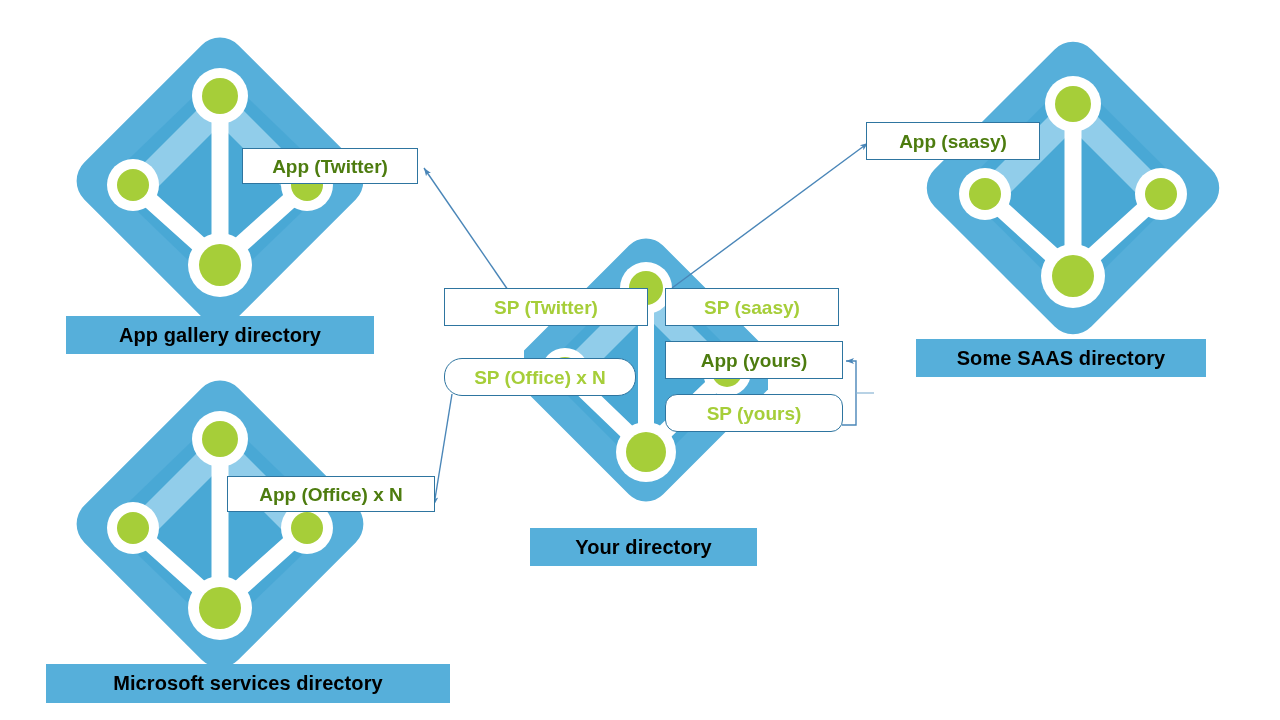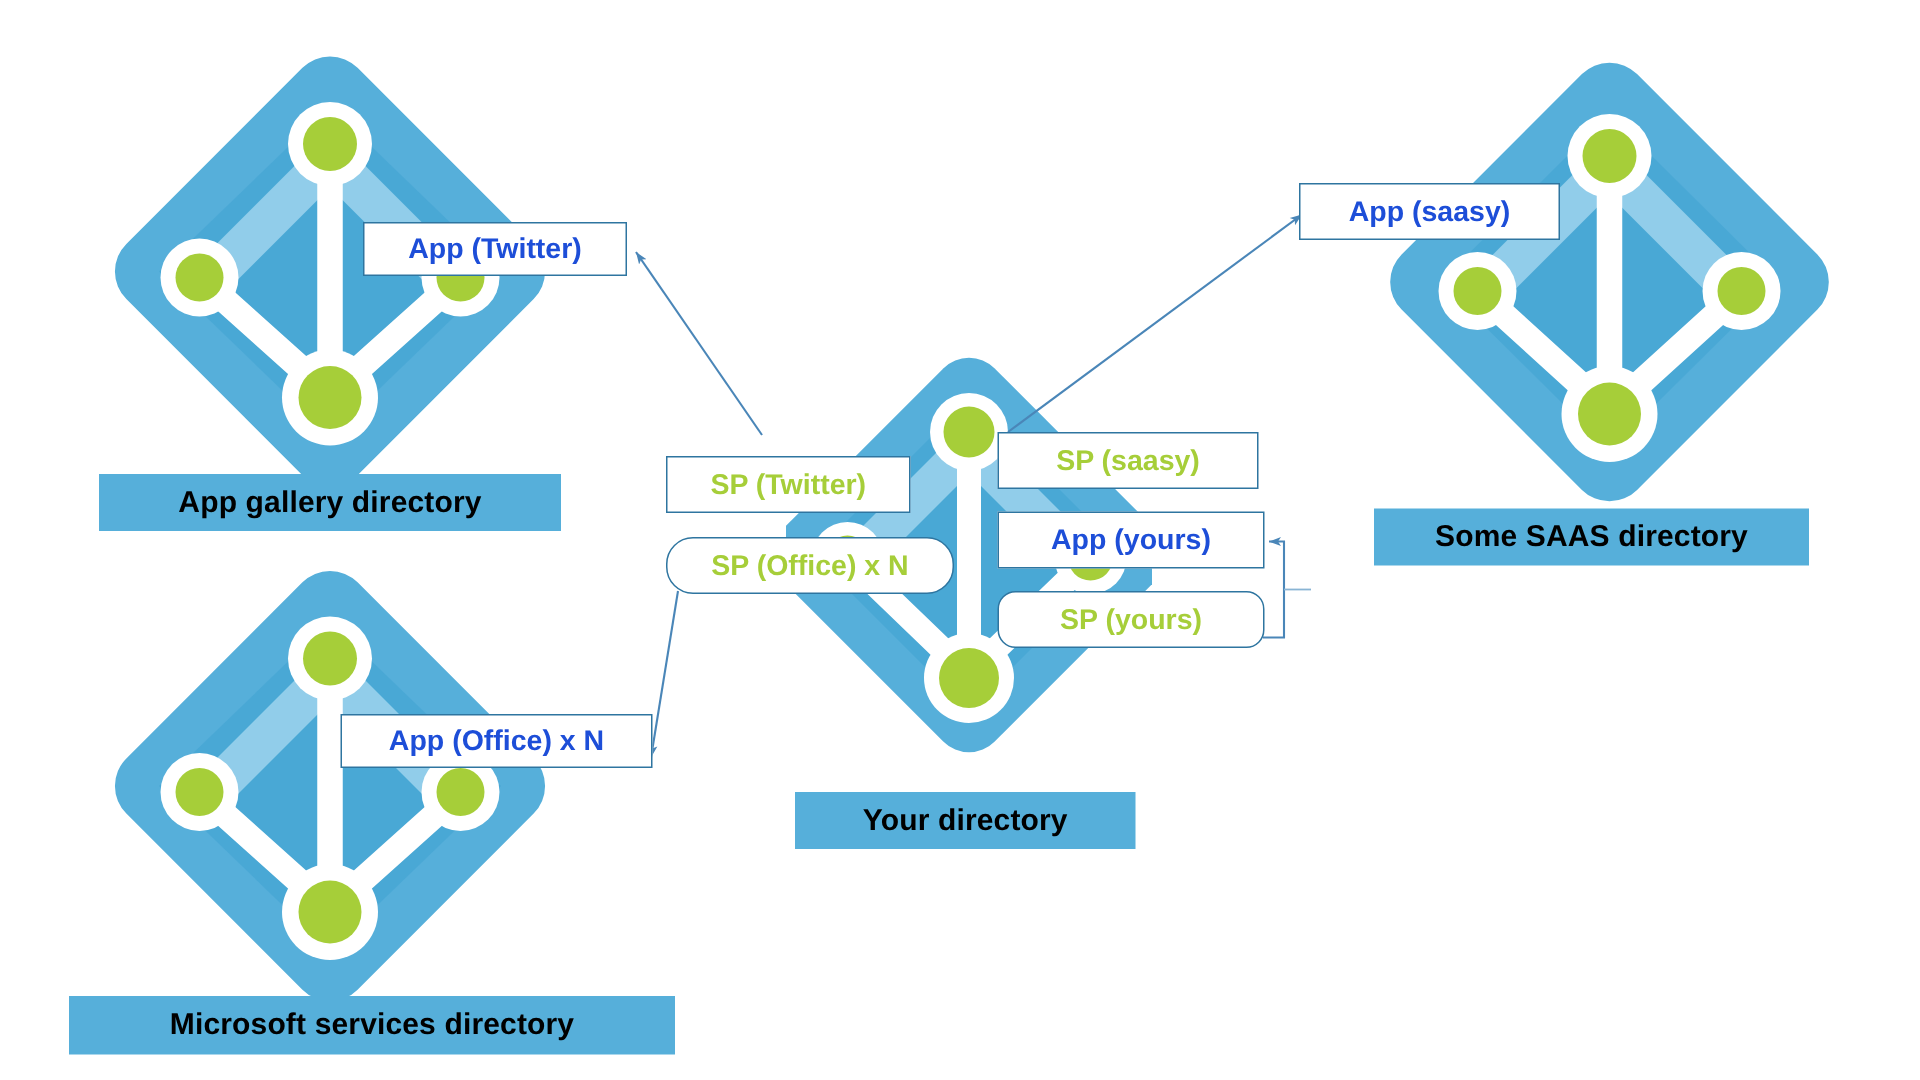--- a/index.html
+++ b/index.html
@@ -30,21 +30,21 @@
   .box{
     position:absolute;
     background:#ffffff;
     border:1.3px solid #2E75A0;
     display:flex;align-items:center;justify-content:center;
     font-weight:bold;
     box-sizing:border-box;
     white-space:nowrap;
     line-height:1;
   }
-  .box.app{color:#1d4ed8;}
+  .box.app{color:#4d7c0f;}
   .box.sp{color:#A6CE39;}
 
   
   #links{position:absolute;left:0;top:0;width:1280px;height:720px;overflow:visible;}
 </style>
 </head>
 <body>
 
 <div id="stage">
 
@@ -171,21 +171,21 @@
   </svg>
 
   <div class="box app" style="left:242px;top:148px;width:176px;height:36px;font-size:19px;">App (Twitter)</div>
 
   <div class="box app" style="left:866px;top:122px;width:174px;height:38px;font-size:19px;">App (saasy)</div>
 
   <div class="box app" style="left:227px;top:476px;width:208px;height:36px;font-size:19px;">App (Office) x N</div>
 
   <div class="box app" style="left:665px;top:341px;width:178px;height:38px;font-size:19px;">App (yours)</div>
 
-  <div class="box sp" style="left:444px;top:288px;width:163px;height:38px;font-size:19px;margin-top:16px;">SP (Twitter)</div>
+  <div class="box sp" style="left:444px;top:288px;width:204px;height:38px;font-size:19px;">SP (Twitter)</div>
 
   <div class="box sp" style="left:665px;top:288px;width:174px;height:38px;font-size:19px;">SP (saasy)</div>
 
   <div class="box sp" style="left:444px;top:358px;width:192px;height:38px;font-size:19px;border-radius:18px;">SP (Office) x N</div>
 
   <div class="box sp" style="left:665px;top:394px;width:178px;height:38px;font-size:19px;border-radius:12px;">SP (yours)</div>
 
 </div>
 
 </body></html>

